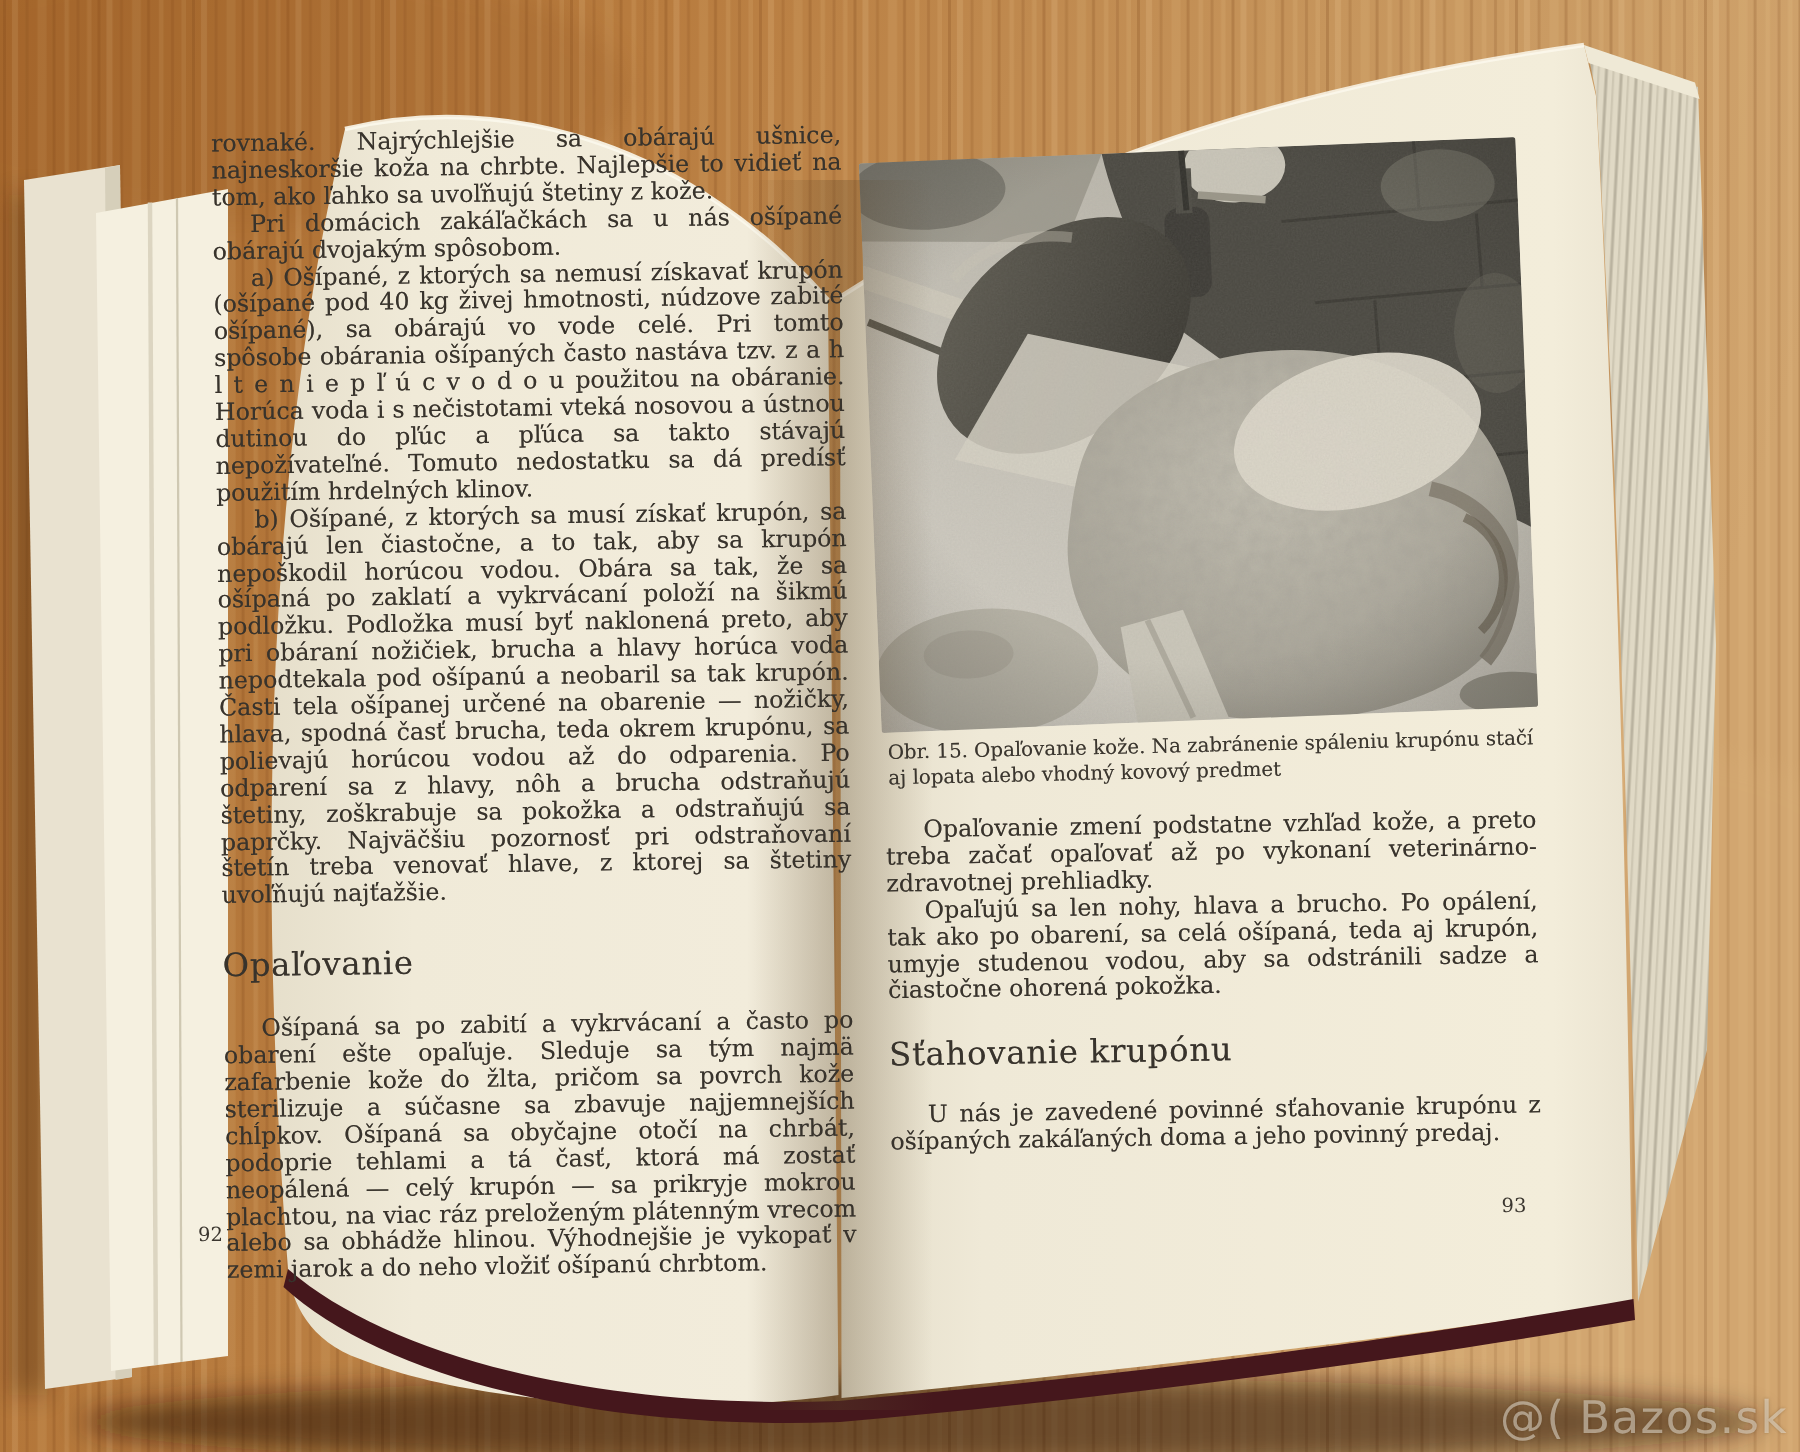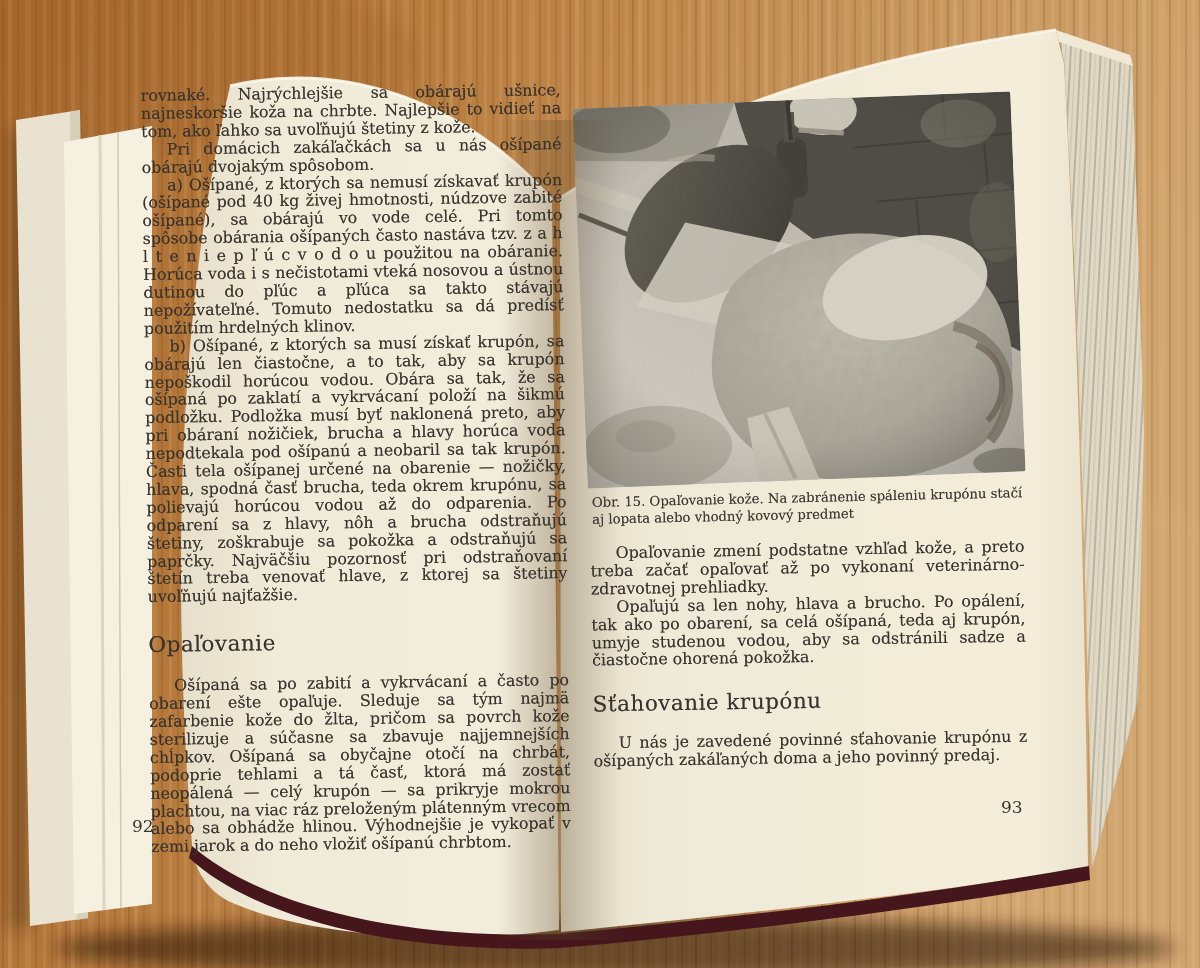--- a/index.html
+++ b/index.html
@@ -12,21 +12,21 @@
   .page-text p.noindent{text-indent:0;}
   .page-text h2{font-size:21.5px;font-weight:400;margin:30px 0 23px;text-indent:0;
     letter-spacing:.5px;text-align:left;}
   .lp{left:146px;top:84px;width:420px;transform:rotate(-0.8deg);}
   .rp{left:592px;top:541px;width:434px;transform:rotate(-0.9deg);}
   .rp h2{margin:26px 0 21px;}
   .caption{position:absolute;left:592px;top:490px;width:436px;z-index:5;
     font-family:"DejaVu Serif","Liberation Serif",serif;font-size:13.2px;line-height:16.6px;
     color:#3b362f;transform:rotate(-1.3deg);text-shadow:0 0 .4px rgba(56,51,44,.5);}
   .pagenum{position:absolute;z-index:5;font-family:"DejaVu Serif","Liberation Serif",serif;
-    font-size:17px;color:#3b362f;}
+    font-size:13px;color:#3b362f;}
   .pn-left{left:132px;top:816px;}
   .pn-right{left:1001px;top:797px;}
   .watermark{position:absolute;right:8px;bottom:5px;z-index:9;
     font-family:"DejaVu Sans","Liberation Sans",sans-serif;font-size:30px;
     color:rgba(240,235,225,0.5);letter-spacing:1px;
     text-shadow:0 0 2px rgba(90,60,30,.35);}
   .watermark .wm-icon{margin-right:9px;}
 </style>
 </head>
 <body>
@@ -208,14 +208,17 @@
 
   <div class="caption">Obr. 15. Opaľovanie kože. Na zabránenie spáleniu krupónu stačí aj lopata alebo vhodný kovový predmet</div>
   <div class="page-text rp">
     <p>Opaľovanie zmení podstatne vzhľad kože, a preto treba začať opaľovať až po vykonaní veterinárno-zdravotnej prehliadky.</p>
     <p>Opaľujú sa len nohy, hlava a brucho. Po opálení, tak ako po obarení, sa celá ošípaná, teda aj krupón, umyje studenou vodou, aby sa odstránili sadze a čiastočne ohorená pokožka.</p>
     <h2>Sťahovanie krupónu</h2>
     <p>U nás je zavedené povinné sťahovanie krupónu z ošípaných zakáľaných doma a jeho povinný predaj.</p>
   </div>
   <div class="pagenum pn-right">93</div>
 
+  <div class="watermark">
+    <span class="wm-icon">@(</span><span>Bazos.sk</span>
+  </div>
 
 </div>
 
 </body></html>

